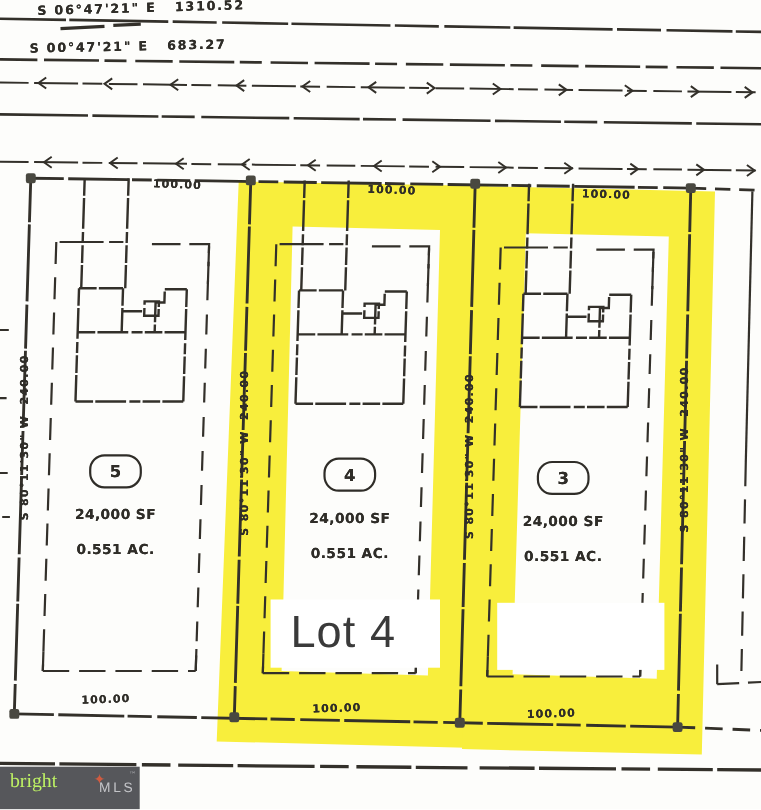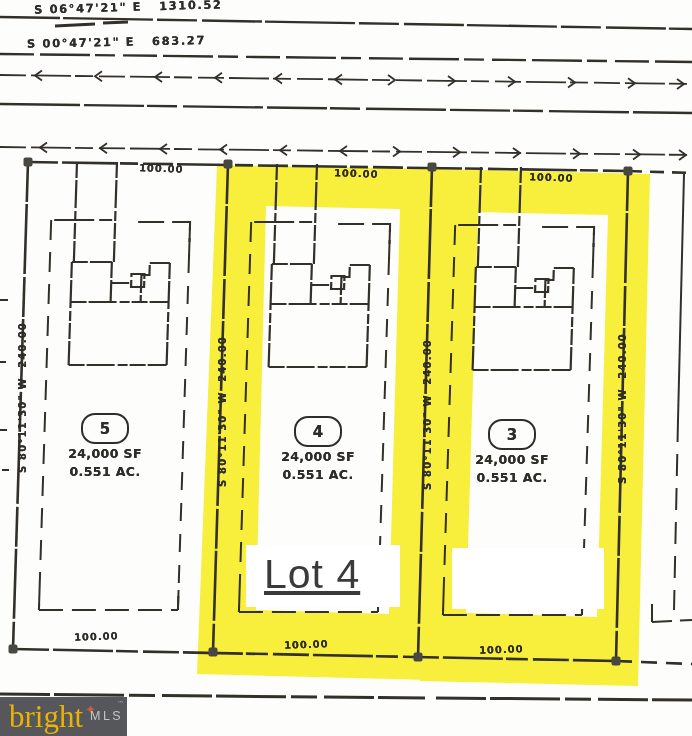--- a/index.html
+++ b/index.html
@@ -26,36 +26,36 @@
   .vbear{font-size:10px;letter-spacing:1.2px;font-weight:700;transform-origin:0 0;transform:rotate(-90deg);}
   .vb1{left:17px;top:473px;}
   .vb2{left:217px;top:487px;}
   .vb3{left:422px;top:490px;}
   .vb4{left:617px;top:484px;}
 
   .lotlabel{position:absolute;width:110px;display:flex;flex-direction:column;align-items:center;
             font-weight:700;color:#2f2d28;text-shadow:0 0 .4px currentColor;}
   .badge{width:44px;height:27px;border:2.6px solid #2f2d28;border-radius:14px;
          display:flex;align-items:center;justify-content:center;font-size:15px;}
-  .area{font-size:12.5px;letter-spacing:.4px;margin-top:2px;line-height:1.25;}
+  .area{font-size:12.5px;letter-spacing:.4px;margin-top:16px;line-height:1.25;}
   .ll5{left:50px;top:413px;}
   .ll4{left:263px;top:416px;}
   .ll3{left:457px;top:419px;}
 
   .patch{position:absolute;background:#ffffff;}
   .p4{left:246px;top:545px;width:154px;height:62px;}
   .p3{left:452px;top:548px;width:152px;height:61px;}
   .biglabel{position:absolute;font-family:"Liberation Sans",sans-serif;font-size:41px;
             color:#3a3a3a;letter-spacing:1px;}
-  .bl4{left:264px;top:551px;text-decoration:underline;}
+  .bl4{left:264px;top:551px;}
   .bl3{left:469px;top:554px;}
 
   .wm{position:absolute;left:0;top:697px;width:127px;height:39px;background:#56575b;}
   .wm .brand{position:absolute;left:9px;top:2px;font-family:"Liberation Serif",serif;
-             font-size:31px;color:#eab308;}
+             font-size:18px;color:#bef264;}
   .wm .star{position:absolute;left:85px;top:5px;color:#cf5b40;font-size:13px;}
   .wm .tm{position:absolute;left:117px;top:3px;font-size:7px;color:#9fa0a4;}
   .wm .mls{position:absolute;left:90px;top:12px;font-family:Liberation Sans, sans-serif;
            font-size:12.5px;letter-spacing:2.5px;color:#c3c4c8;}
 </style>
 </head>
 <body>
 
 <div class="stage">
 

